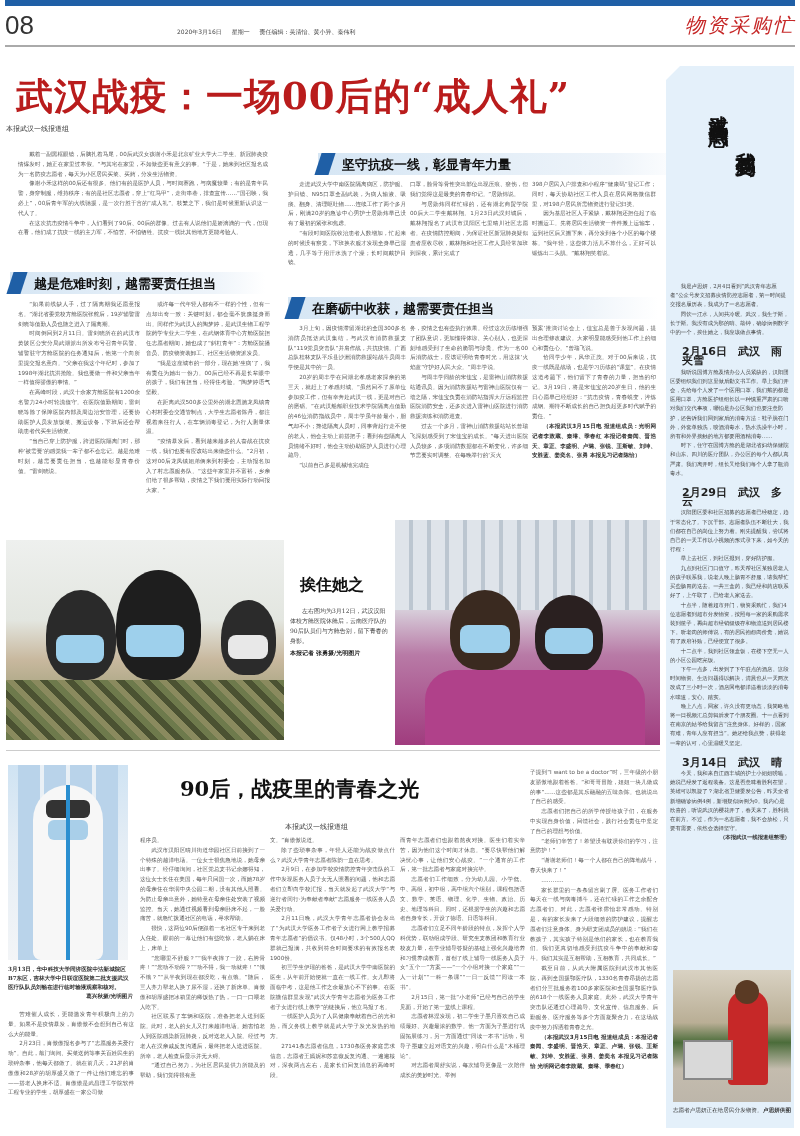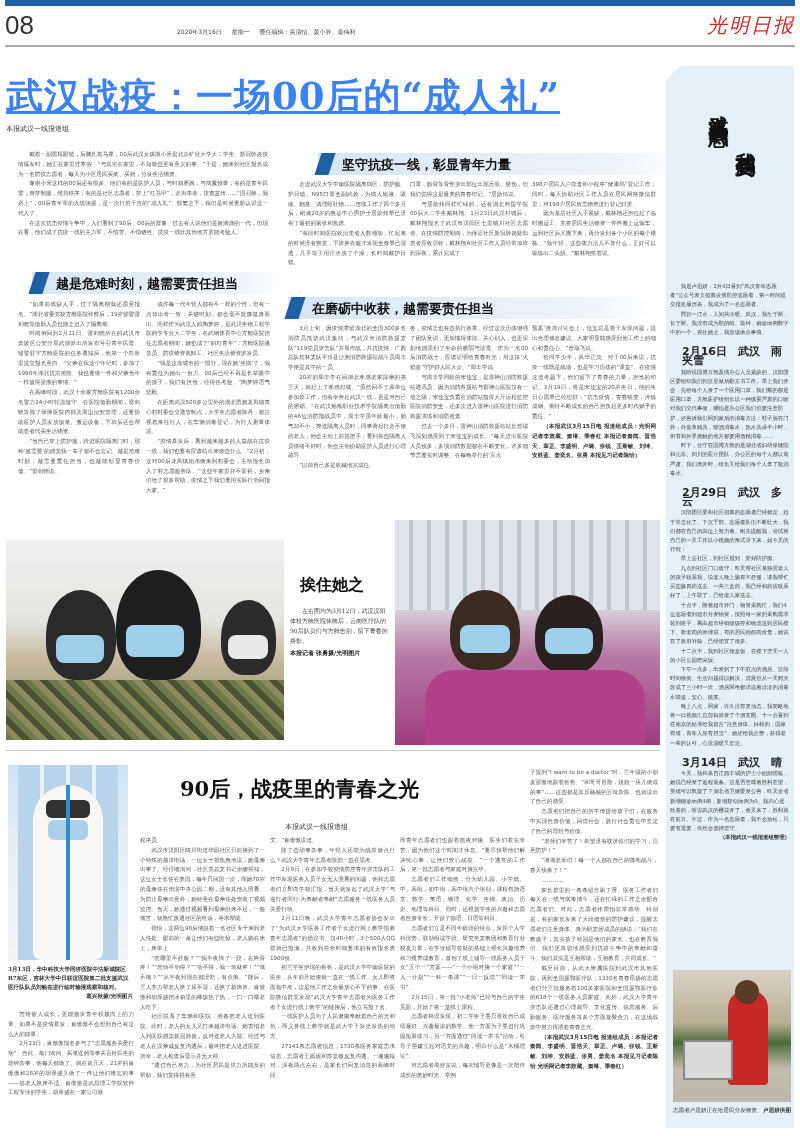--- a/index.html
+++ b/index.html
@@ -6,21 +6,21 @@
   body { width: 800px; height: 1136px; background: #fff; font-family: "DejaVu Serif", serif; color: #333; overflow: hidden; position: relative; }
   .topbar { position: absolute; left: 5px; top: 0; width: 790px; height: 6px; background: #1f5fa6; }
   .masthead { position: absolute; left: 5px; top: 8px; width: 790px; height: 36px; text-align: right; }
   .pageno { position: absolute; left: 0; top: 2px; font-family: "Liberation Sans", sans-serif; font-size: 26px; color: #333; }
   .section { position: absolute; left: 34px; top: 0; font-family: "DejaVu Serif", serif; font-weight: bold; font-size: 27px; color: #1f5fa6; letter-spacing: 1px; }
   .meta { position: absolute; left: 172px; top: 20px; font-family: "DejaVu Sans", sans-serif; font-size: 6px; color: #444; white-space: nowrap; }
   .meta span { margin-right: 8px; }
   .logo { position: absolute; right: 0; top: 4px; font-family: "DejaVu Serif", serif; font-size: 20px; color: #c62828; font-style: italic; letter-spacing: 2px; }
   .rule { position: absolute; left: 5px; top: 45px; width: 790px; height: 2px; background: #aaa; }
 
-  .headline { position: absolute; left: 6px; top: 72px; font-family: "DejaVu Serif", serif; font-weight: bold; font-size: 37px; color: #3b82f6; letter-spacing: 1px; white-space: nowrap; text-decoration: underline; }
+  .headline { position: absolute; left: 16px; top: 72px; font-family: "DejaVu Serif", serif; font-weight: bold; font-size: 37px; color: #b91c1c; letter-spacing: 1px; white-space: nowrap; }
   .byline { position: absolute; left: 6px; top: 124px; font-size: 7px; color: #333; }
   .text { font-family: "DejaVu Sans", sans-serif; font-size: 5.6px; line-height: 9.8px; color: #555; text-align: justify; }
   .text p { text-indent: 2em; }
   .intro { position: absolute; left: 18px; top: 150px; width: 250px; }
 
   .subhead { position: absolute; height: 22px; background: linear-gradient(90deg, #d6e6f4, #eef4fa 80%, #fff); }
   .subhead .bar { position: absolute; left: 0; top: 0; width: 14px; height: 22px; background: #1f5fa6; transform: skewX(-18deg); }
   .subhead .label { position: absolute; left: 24px; top: 3px; font-family: "DejaVu Serif", serif; font-weight: bold; font-size: 13px; color: #111; white-space: nowrap; }
 
   .col { position: absolute; }
@@ -57,34 +57,34 @@
 <body>
 
 <div class="topbar"></div>
 <div class="masthead">
   <span class="pageno">08</span>
   <div class="meta">
     <span>2020年3月16日</span>
     <span>星期一</span>
     <span>责任编辑：吴清怡、黄小异、秦伟利</span>
   </div>
-  <span class="logo">光明日报</span>
+  <span class="logo">物资采购忙</span>
 </div>
 <div class="rule"></div>
 
 <h1 class="headline">武汉战疫：一场00后的“成人礼”</h1>
 <div class="byline">本报武汉一线报道组</div>
 
 <div class="intro text">
   <p>戴着一副黑框眼镜，后脑扎着马尾，00后武汉女孩谢小禾是北京矿业大学大二学生。新冠肺炎疫情爆发时，她正在家里过寒假。“与其宅在家里，不如做些更有意义的事。”于是，她来到社区报名成为一名防疫志愿者，每天为小区居民买菜、买药，分发生活物资。</p>
   <p>像谢小禾这样的00后还有很多。他们有的是医护人员，与时间赛跑，与病魔较量；有的是青年民警，身穿制服，维持秩序；有的是社区志愿者，穿上“红马甲”，走街串巷，排查宣传……“国召唤，我必上”，00后青年军的火线驰援，是一次行胜于言的“成人礼”。枝繁之下，我们是时候重新认识这一代人了。</p>
   <p>在这次抗击疫情斗争中，人们看到了90后、00后的群像。过去有人说他们是娇滴滴的一代，但现在看，他们成了抗疫一线的主力军，不怕苦、不怕牺牲。抗疫一线比其他地方更能考验人。</p>
 </div>
 
-<div class="subhead" style="left:32px; top:272px; width:255px;">
+<div class="subhead" style="left:10px; top:272px; width:255px;">
   <div class="bar"></div>
   <div class="label">越是危难时刻，越需要责任担当</div>
 </div>
 <div class="col text" style="left:18px; top:300px; width:122px; height:240px; overflow:hidden;">
   <p>“如果前线缺人手，过了隔离期我还愿意报名。”湖北省委党校方舱医院张舵后，19岁辅警雷剑晓等值勤人员也随之进入了隔离期。</p>
   <p>时间倒回到2月11日。雷剑晓所在的武汉市黄陂区公安分局武湖派出所发布号召青年民警、辅警驻守方舱医院的任务通知后，他第一个向所里提交报名意向。“父亲在我这个年纪时，参加了1998年湖北抗洪抢险。我也要做一件和父亲当年一样值得骄傲的事情。”</p>
   <p>在高峰时段，武汉十余家方舱医院有1200余名警力24小时轮流值守。在医院值勤期间，雷剑晓等除了保障医院内部及周边治安管理，还要协助医护人员发放饭菜、搬运设备，下班后还会帮助患者代买生活物资。</p>
   <p>“当自己穿上防护服，跨进医院隔离门时，那种‘被需要’的感觉我一辈子都不会忘记。越是危难时刻，越需要责任担当，也越能彰显青春价值。”雷剑晓说。</p>
 </div>
 <div class="col text" style="left:146px; top:300px; width:124px; height:240px; overflow:hidden;">

